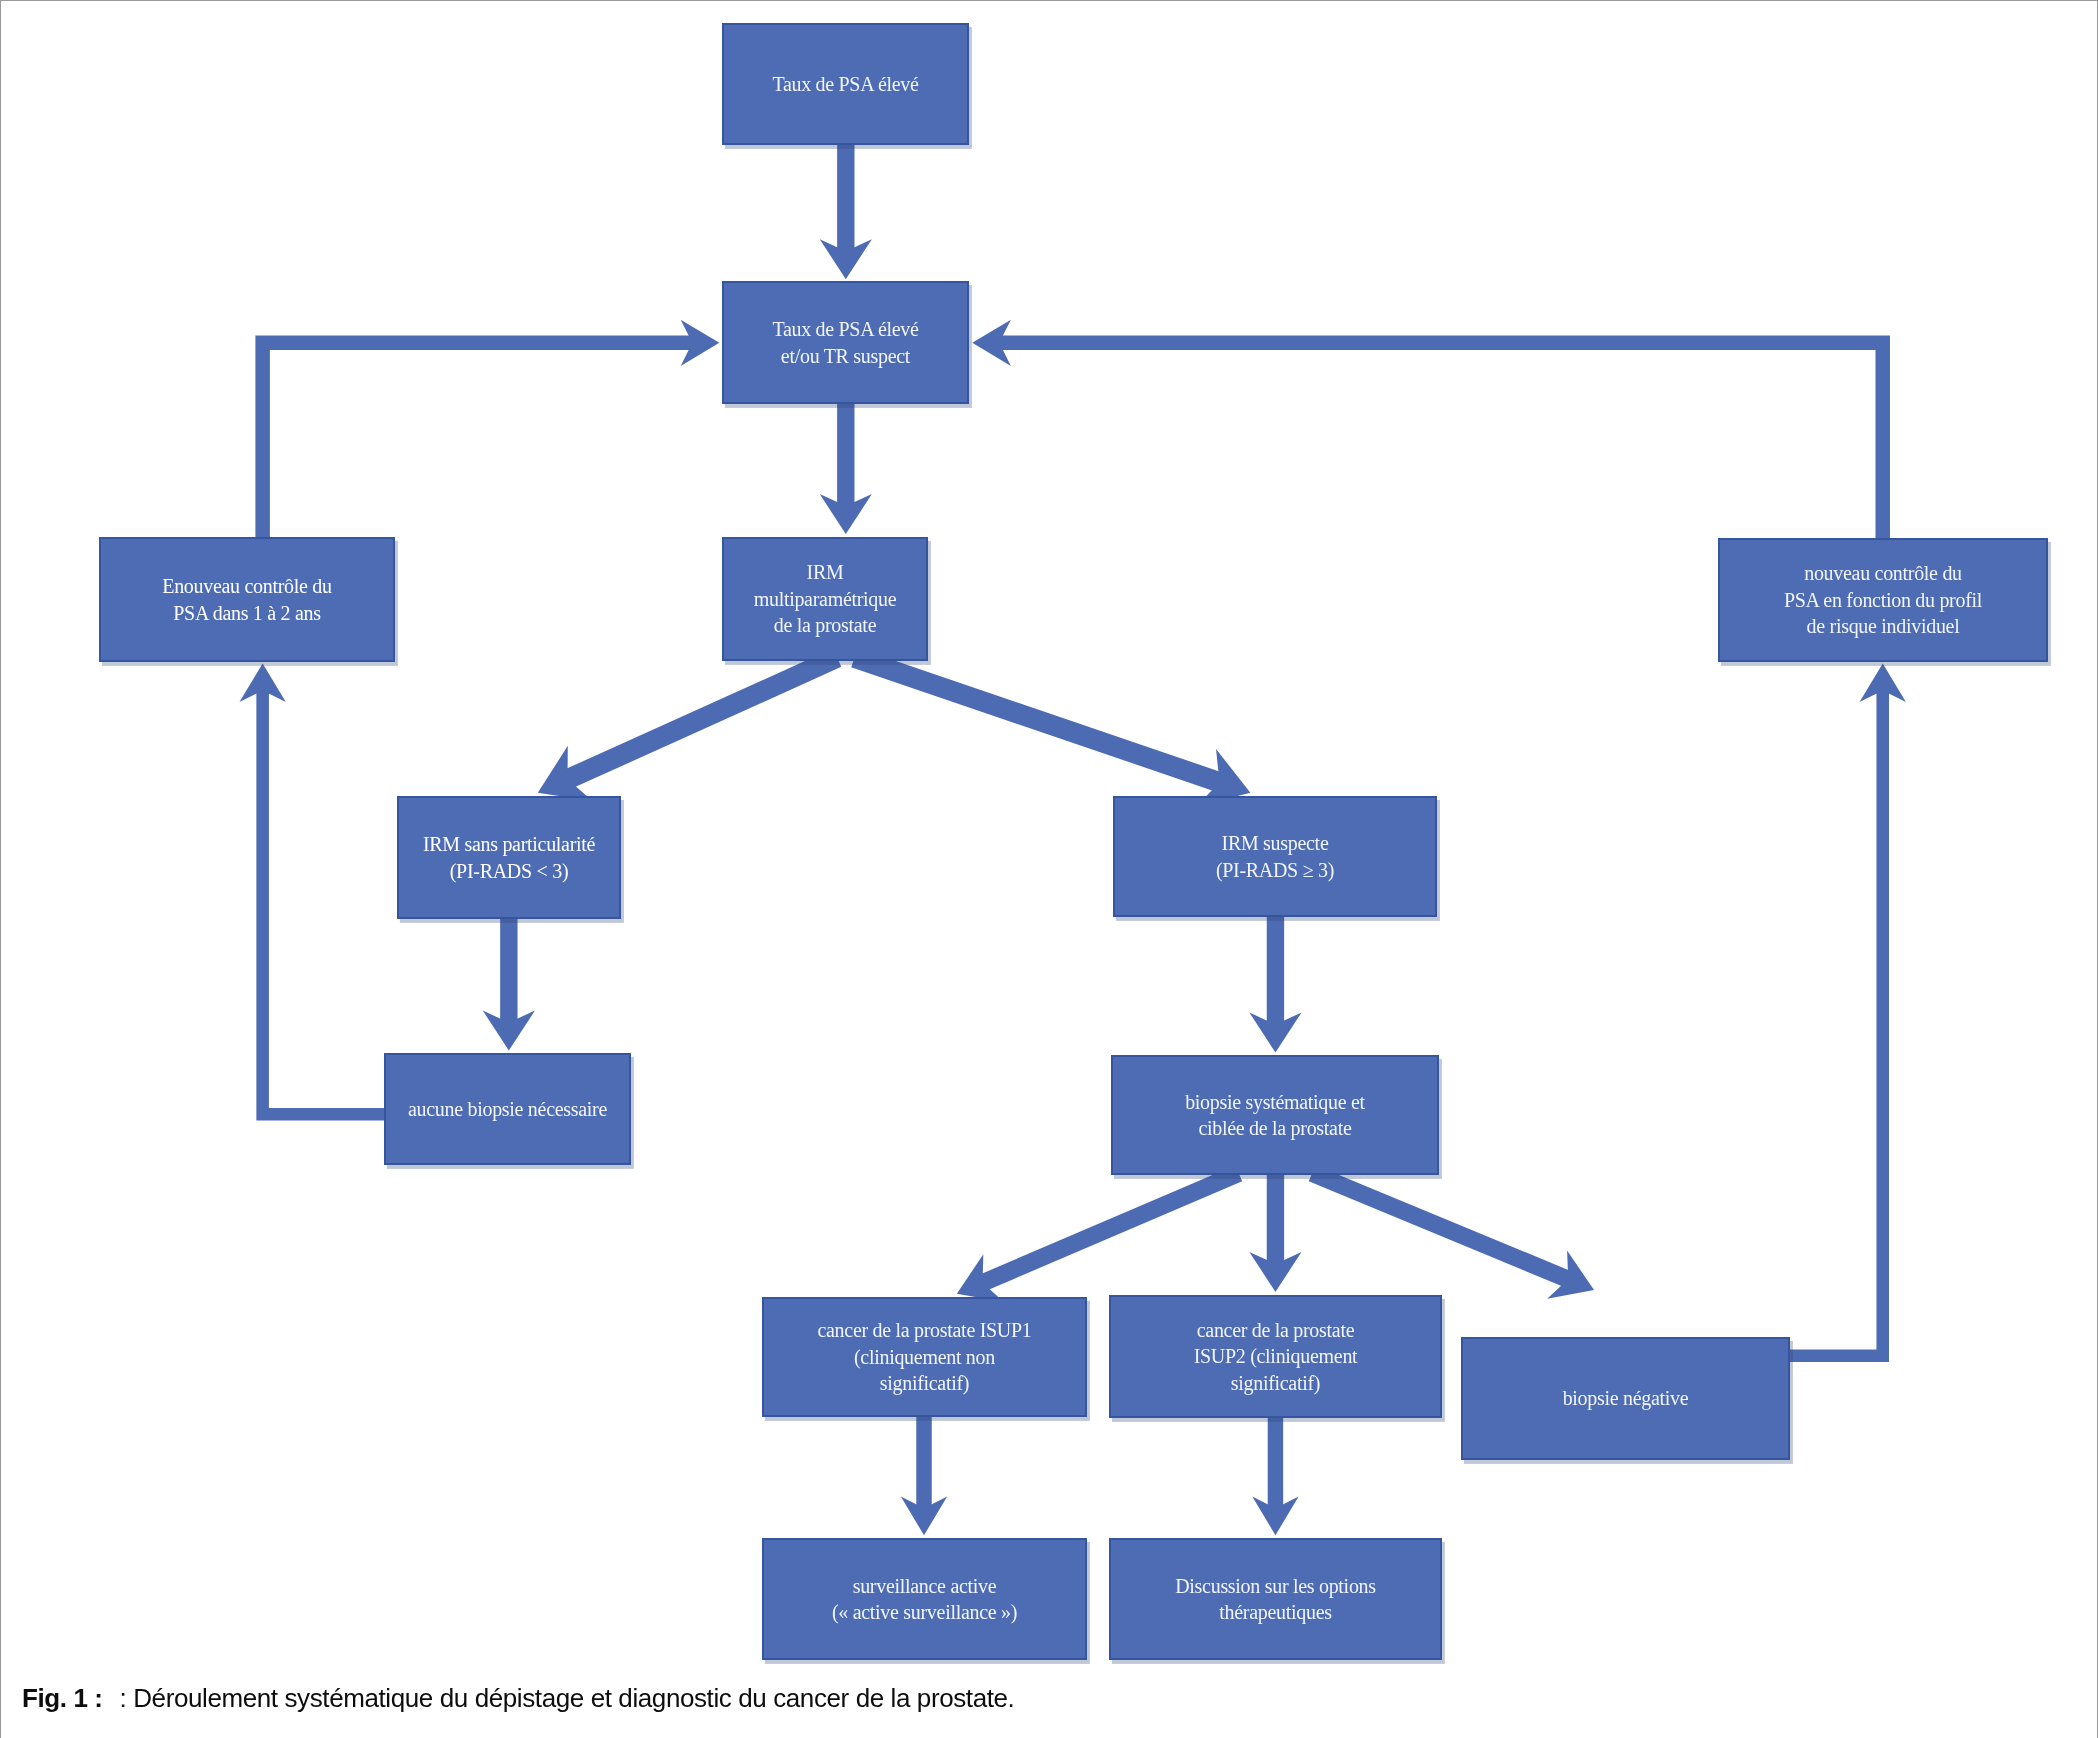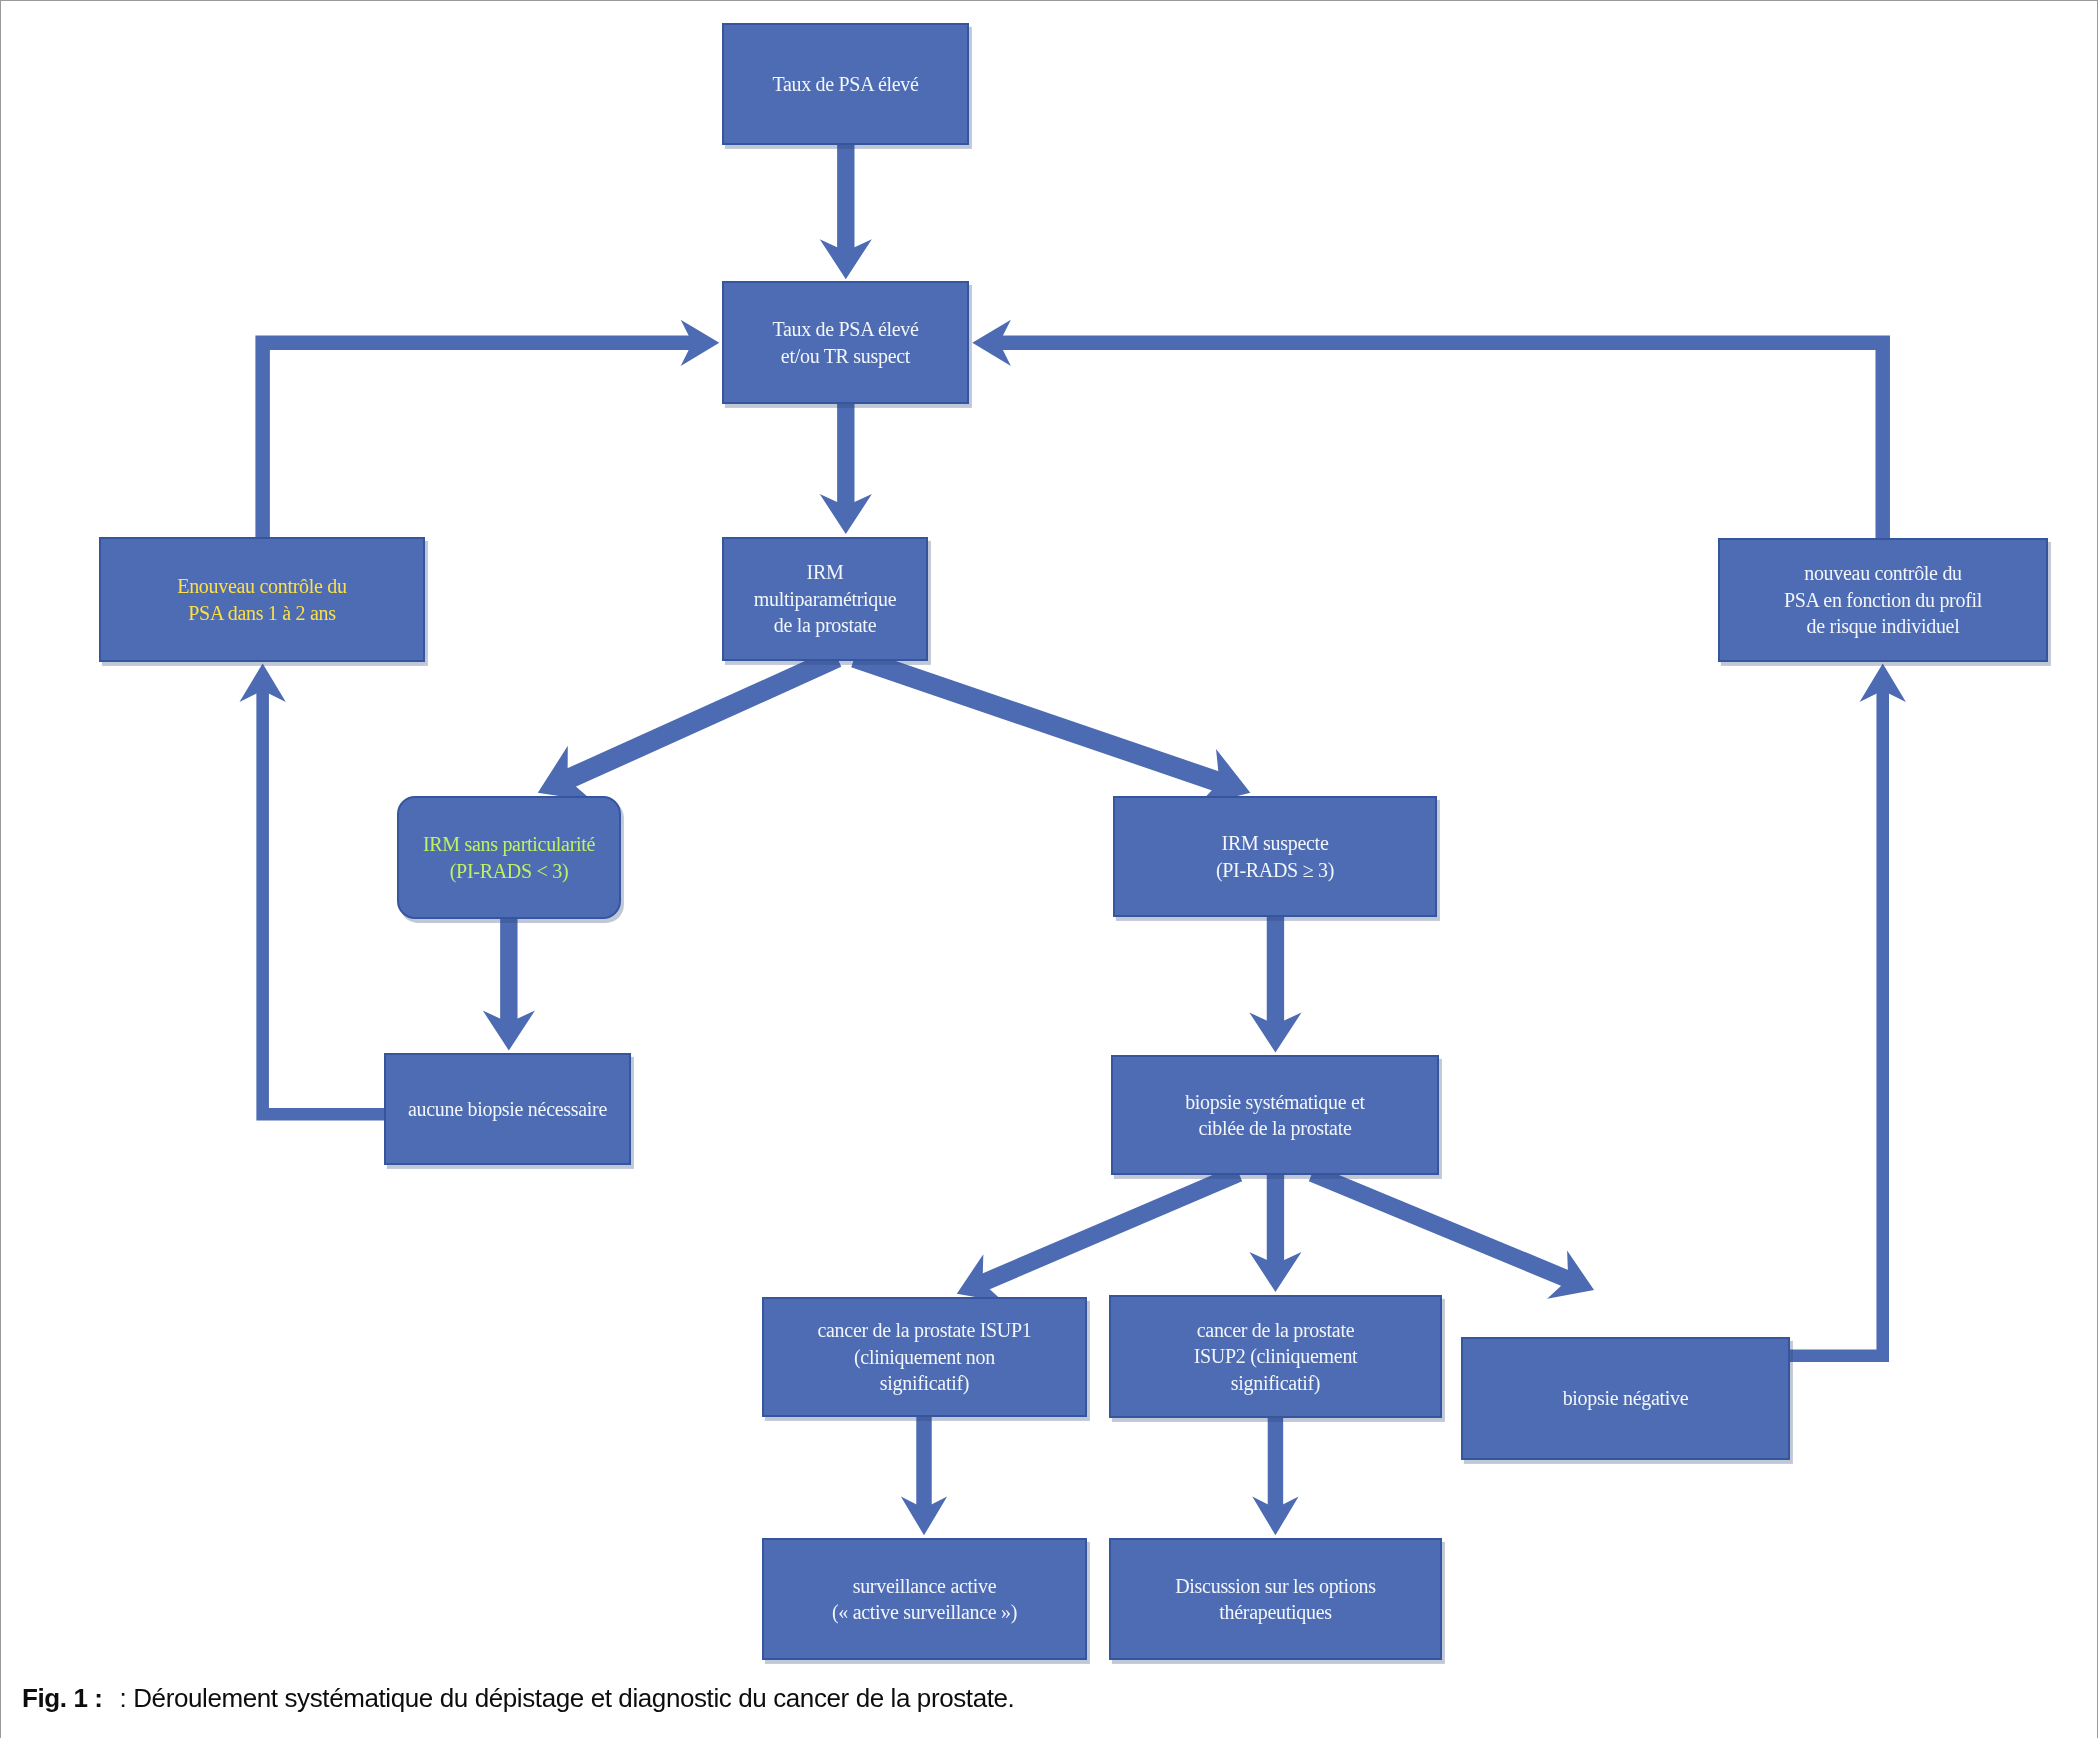--- a/index.html
+++ b/index.html
@@ -76,26 +76,26 @@
         <polyline points="1853,1403 1949,1403 1949,712.4" fill="none" stroke="#4D6BB2" stroke-width="13" stroke-linejoin="miter" stroke-linecap="butt"></polyline>
         <polygon points="1949,686 1973,726 1949,714 1925,726" fill="#4D6BB2"></polygon>
       </svg>
 
   <div class="node" style="left: 721px; top: 22px; width: 247px; height: 122px; background: rgb(78, 108, 179); border-color: rgb(53, 86, 159); color: rgb(242, 245, 250);"><span>Taux de PSA élevé</span></div>
       <div class="node" style="left: 721px; top: 280px; width: 247px; height: 123px; background: rgb(78, 108, 179); border-color: rgb(53, 86, 159); color: rgb(242, 245, 250);"><span>Taux de PSA élevé
 et/ou TR suspect</span></div>
       <div class="node" style="left: 721px; top: 536px; width: 206px; height: 124px; background: rgb(78, 108, 179); border-color: rgb(53, 86, 159); color: rgb(242, 245, 250);"><span>IRM
 multiparamétrique
 de la prostate</span></div>
-      <div class="node" style="left: 98px; top: 536px; width: 326px; height: 125px; background: rgb(78, 108, 179); border-color: rgb(53, 86, 159); color: #fde047;"><span>Enouveau contrôle du
+      <div class="node" style="left: 98px; top: 536px; width: 296px; height: 125px; background: rgb(78, 108, 179); border-color: rgb(53, 86, 159); color: #ffffff;"><span>Enouveau contrôle du
 PSA dans 1 à 2 ans</span></div>
       <div class="node" style="left: 1717px; top: 537px; width: 330px; height: 124px; background: rgb(78, 108, 179); border-color: rgb(53, 86, 159); color: rgb(242, 245, 250);"><span>nouveau contrôle du
 PSA en fonction du profil
 de risque individuel</span></div>
-      <div class="node" style="left: 396px; top: 795px; width: 224px; height: 123px; background: rgb(78, 108, 179); border-color: rgb(53, 86, 159); color: #bef264; border-radius: 18px;"><span>IRM sans particularité
+      <div class="node" style="left: 396px; top: 795px; width: 224px; height: 123px; background: rgb(78, 108, 179); border-color: rgb(53, 86, 159); color: #ffffff;"><span>IRM sans particularité
 (PI-RADS &lt; 3)</span></div>
       <div class="node" style="left: 1112px; top: 795px; width: 324px; height: 121px; background: rgb(78, 108, 179); border-color: rgb(53, 86, 159); color: rgb(242, 245, 250);"><span>IRM suspecte
 (PI-RADS ≥ 3)</span></div>
       <div class="node" style="left: 383px; top: 1052px; width: 247px; height: 112px; background: rgb(78, 108, 179); border-color: rgb(53, 86, 159); color: rgb(242, 245, 250);"><span>aucune biopsie nécessaire</span></div>
       <div class="node" style="left: 1110px; top: 1054px; width: 328px; height: 120px; background: rgb(78, 108, 179); border-color: rgb(53, 86, 159); color: rgb(242, 245, 250);"><span>biopsie systématique et
 ciblée de la prostate</span></div>
       <div class="node" style="left: 761px; top: 1296px; width: 325px; height: 120px; background: rgb(78, 108, 179); border-color: rgb(53, 86, 159); color: rgb(242, 245, 250);"><span>cancer de la prostate ISUP1
 (cliniquement non
 significatif)</span></div>
       <div class="node" style="left: 1108px; top: 1294px; width: 333px; height: 123px; background: rgb(78, 108, 179); border-color: rgb(53, 86, 159); color: rgb(242, 245, 250);"><span>cancer de la prostate

